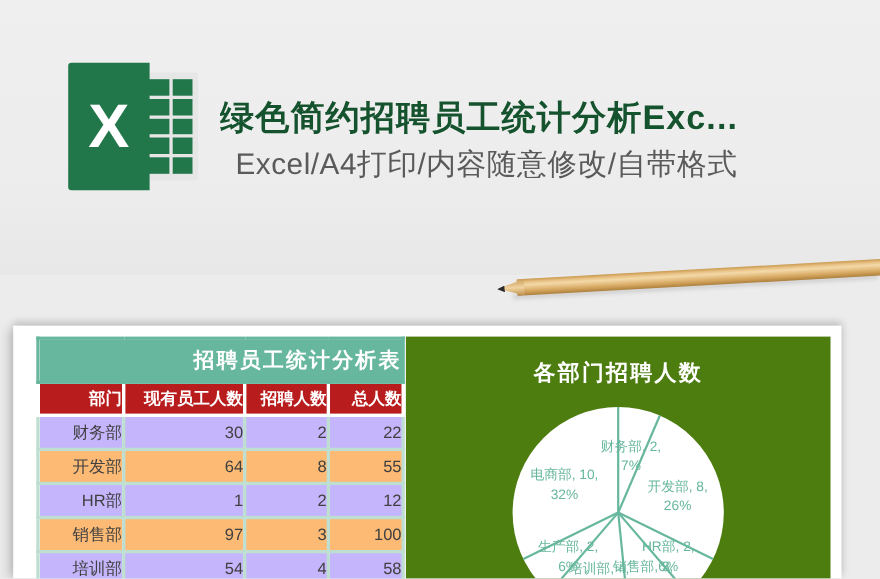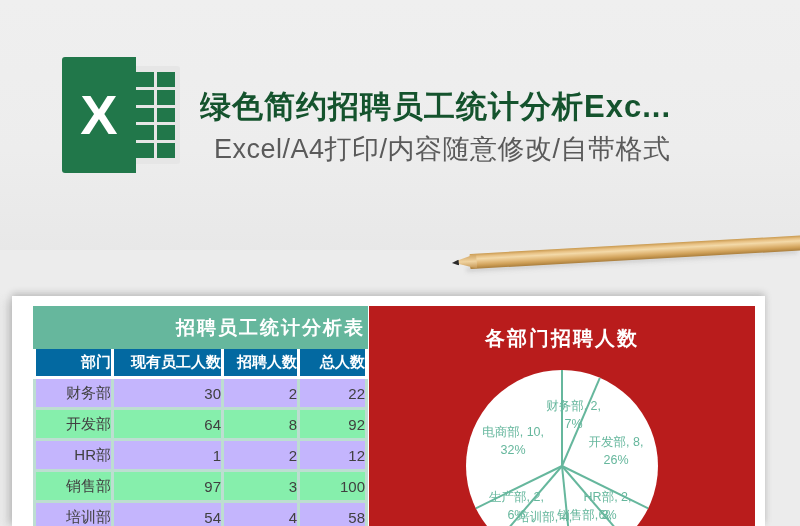--- a/index.html
+++ b/index.html
@@ -212,44 +212,44 @@
   table.stat tr.title-row td {
     background: #66b79d;
     color: #ffffff;
     font-size: 19px;
     font-weight: bold;
     height: 37px;
     letter-spacing: 2px;
     border-color: #66b79d;
   }
   table.stat tr.head-row th {
-    background: #0369a1;
+    background: #b91c1c;
     color: #ffffff;
     font-size: 15px;
     font-weight: bold;
     height: 27px;
     border-color: #ffffff;
   }
   table.stat tr.band td {
     background: #c4b5fd;
     border-color: #bdded1;
   }
   table.stat tr.plain td {
-    background: #86efac;
+    background: #fdba74;
     border-color: #bdded1;
   }
   table.stat col.c1 { width: 78px; }
   table.stat col.c2 { width: 110px; }
   table.stat col.c3 { width: 76px; }
   table.stat col.c4 { width: 68px; }
 
   
   #chart-panel {
     flex: 1;
-    background: #b91c1c;
+    background: #4d7c0f;
     position: relative;
     overflow: hidden;
   }
   #chart-title {
     position: absolute;
     left: 0; right: 0;
     top: 19px;
     text-align: center;
     color: #ffffff;
     font-size: 20px;
@@ -353,21 +353,21 @@
             <tr class="band">
               <td>财务部</td>
               <td>30</td>
               <td>2</td>
               <td>22</td>
             </tr>
             <tr class="plain">
               <td>开发部</td>
               <td>64</td>
               <td>8</td>
-              <td>92</td>
+              <td>55</td>
             </tr>
             <tr class="band">
               <td>HR部</td>
               <td>1</td>
               <td>2</td>
               <td>12</td>
             </tr>
             <tr class="plain">
               <td>销售部</td>
               <td>97</td>

